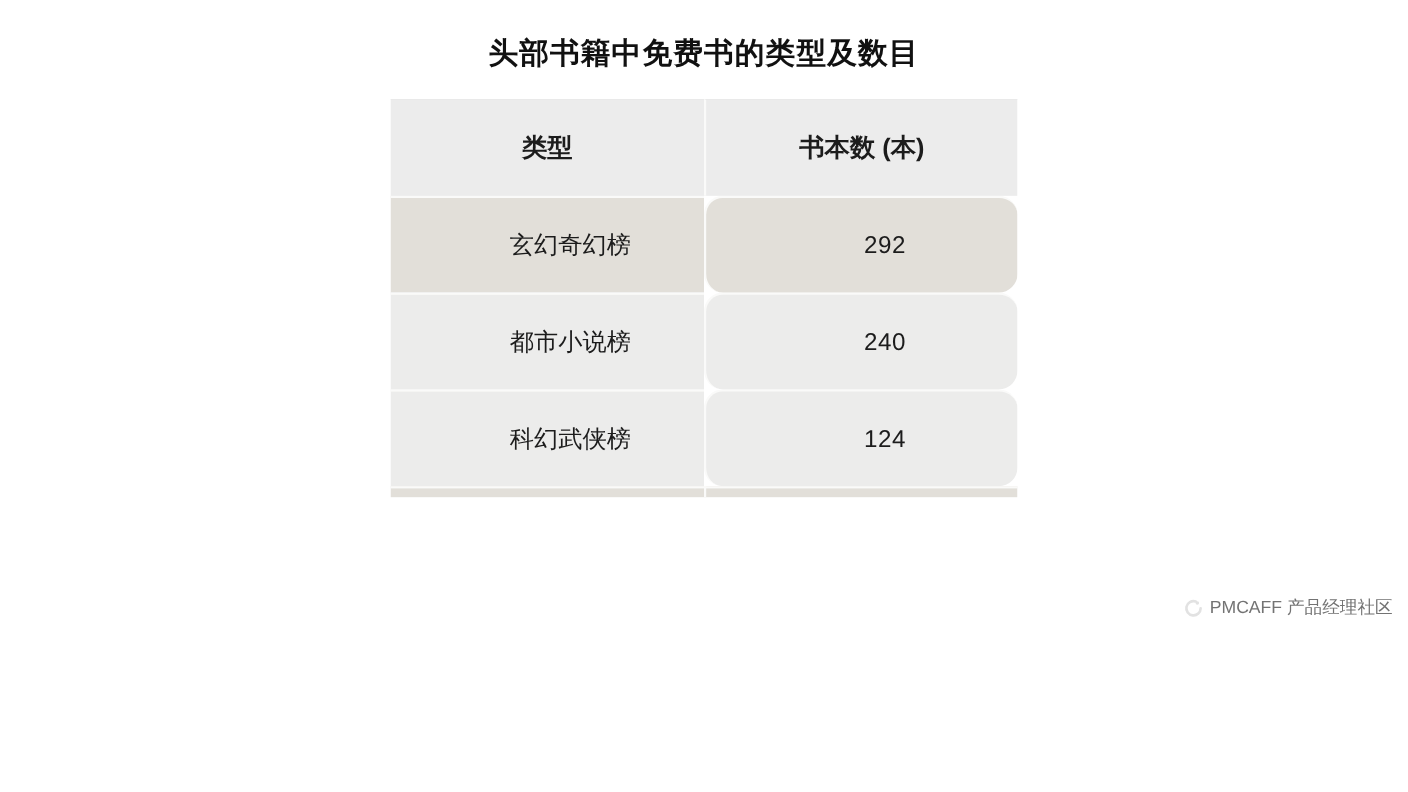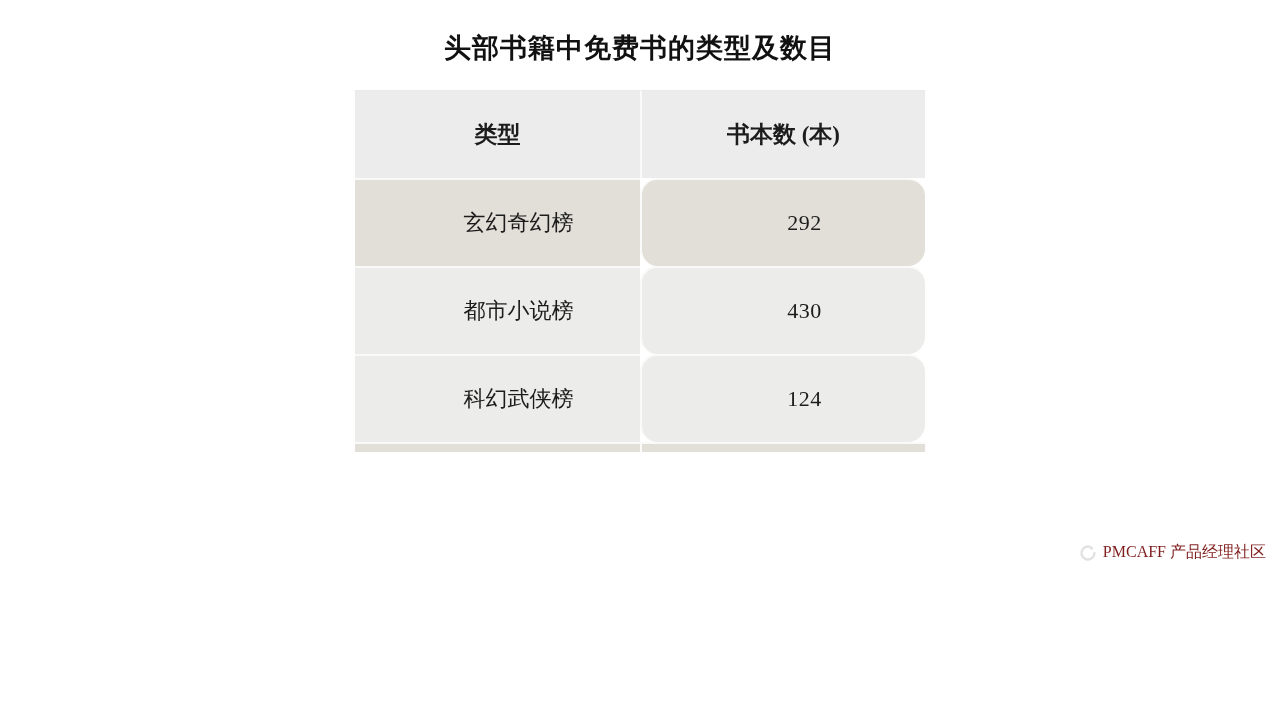--- a/index.html
+++ b/index.html
@@ -10,21 +10,20 @@
     background: #ffffff;
     overflow: hidden;
     font-family: "Liberation Sans", "DejaVu Sans", sans-serif;
     -webkit-font-smoothing: antialiased;
   }
   .page {
     position: relative;
     width: 1280px;
     height: 576px;
     background: #ffffff;
-    font-family: Liberation Serif, serif;
   }
   .chart-title {
     position: absolute;
     left: 355px;
     top: 30px;
     width: 570px;
     text-align: center;
     font-size: 27px;
     font-weight: 700;
     color: #111111;
@@ -70,21 +69,21 @@
   tr.row-even td { background: #ececeb; }
   tr.row-cut td  { background: #e2dfd9; height: 10px; }
   .num-cell { font-size: 24px; letter-spacing: 0.5px; border-radius: 17px; }
   .watermark {
     position: absolute;
     right: 14px;
     bottom: 13px;
     display: flex;
     align-items: center;
     gap: 6px;
-    color: #7f1d1d;
+    color: #737373;
     font-size: 16px;
     user-select: none;
   }
   .watermark .logo {
     width: 18px;
     height: 18px;
     display: inline-block;
   }
 </style>
 </head>
@@ -102,21 +101,21 @@
           <th>书本数 (本)</th>
         </tr>
       </thead>
       <tbody>
         <tr class="row-odd">
           <td>玄幻奇幻榜</td>
           <td class="num-cell">292</td>
         </tr>
         <tr class="row-even">
           <td>都市小说榜</td>
-          <td class="num-cell">430</td>
+          <td class="num-cell">240</td>
         </tr>
         <tr class="row-even">
           <td>科幻武侠榜</td>
           <td class="num-cell">124</td>
         </tr>
         <tr class="row-cut">
           <td></td>
           <td></td>
         </tr>
       </tbody>

